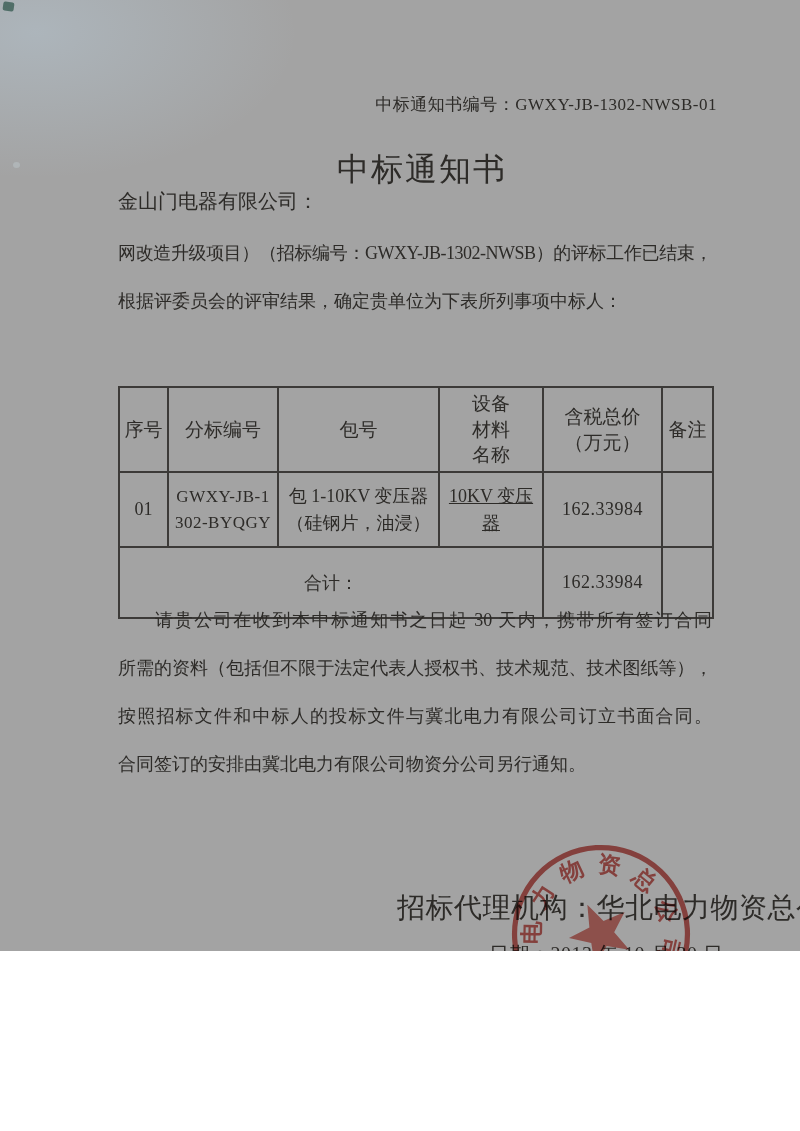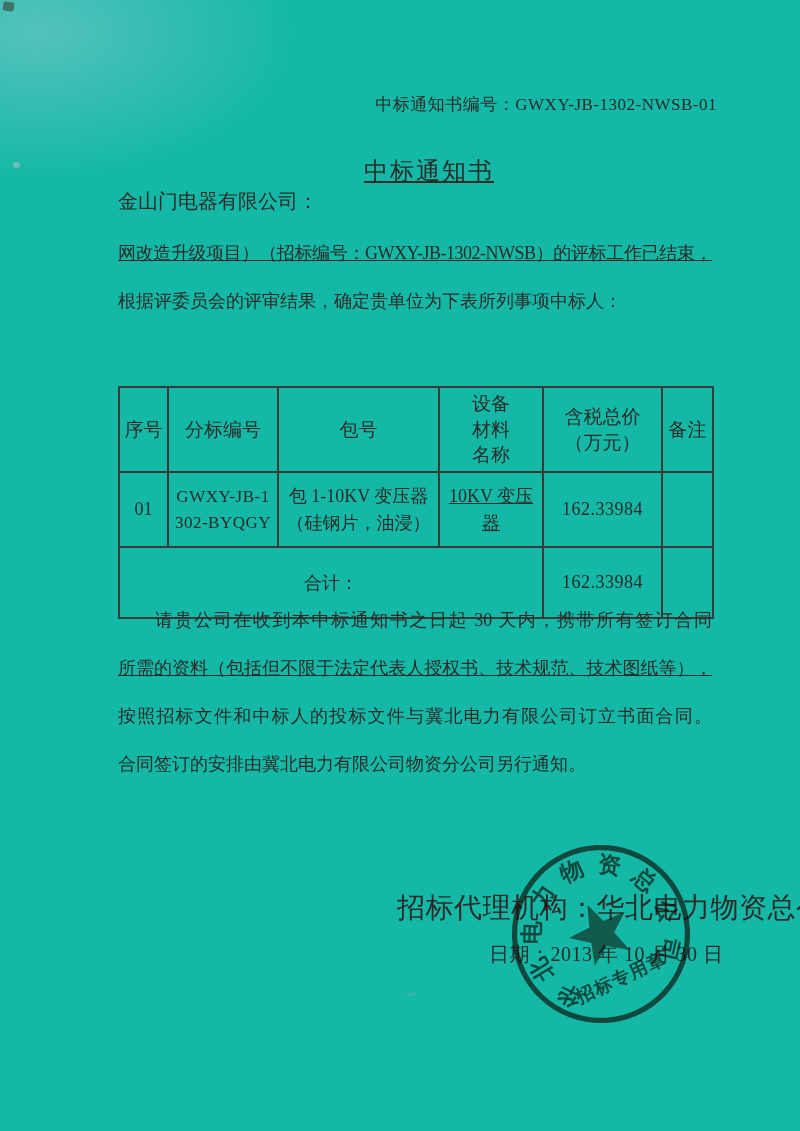--- a/index.html
+++ b/index.html
@@ -1,18 +1,18 @@
 <!DOCTYPE html>
 <html><head>
 <meta charset="utf-8">
 <style>
   html,body { margin:0; padding:0; background:#ffffff; }
   .page {
-    position:relative; width:800px; height:1131px;
-    background:#14b8a6; overflow:hidden;
+    position:relative; width:800px; height:951px;
+    background:#a3a3a3; overflow:hidden;
     font-family:"Liberation Serif","DejaVu Serif",serif;
     color:#2d2b28;
   }
   
   .corner-tint {
     position:absolute; left:0; top:0; width:300px; height:180px;
     background:radial-gradient(ellipse at 12% 18%, rgba(188,210,226,0.38), rgba(188,210,226,0) 70%);
     pointer-events:none;
   }
   .corner-mark {
@@ -27,31 +27,31 @@
     position:absolute; left:404px; top:985px; width:13px; height:9px;
     border-bottom:2px solid #9aa0a3; border-radius:50%;
     opacity:.45; transform:rotate(-15deg);
   }
   
   .doc-number {
     position:absolute; top:93px; right:83px;
     font-size:17px; letter-spacing:.5px; white-space:nowrap;
   }
   .title {
-    position:absolute; top:141px; left:118px; width:594px; margin:14px;
-    text-align:center; font-size:24px; font-weight:500; letter-spacing:2px;text-decoration:underline;
+    position:absolute; top:141px; left:118px; width:594px; margin:7px;
+    text-align:center; font-size:32px; font-weight:500; letter-spacing:2px;
   }
   .addressee { position:absolute; top:188px; left:118px; font-size:20px; }
   
   .para { position:absolute; left:118px; width:594px; font-size:18px; }
   .para1 { top:229px; }
   .para2 { top:596px; }
   .line { height:48px; line-height:48px; overflow:hidden; }
   .jline { text-align:justify; text-align-last:justify; }
-  .tight { letter-spacing:-0.5px;text-decoration:underline; }
+  .tight { letter-spacing:-0.5px; }
   .indent { text-indent:37px; }
   
   .award-table {
     position:absolute; top:386px; left:118px; width:594px;
     border-collapse:collapse; table-layout:fixed; font-size:18px;
   }
   .award-table th, .award-table td {
     border:2px solid #3c3a38; text-align:center; vertical-align:middle;
     font-weight:normal; padding:0;
   }

